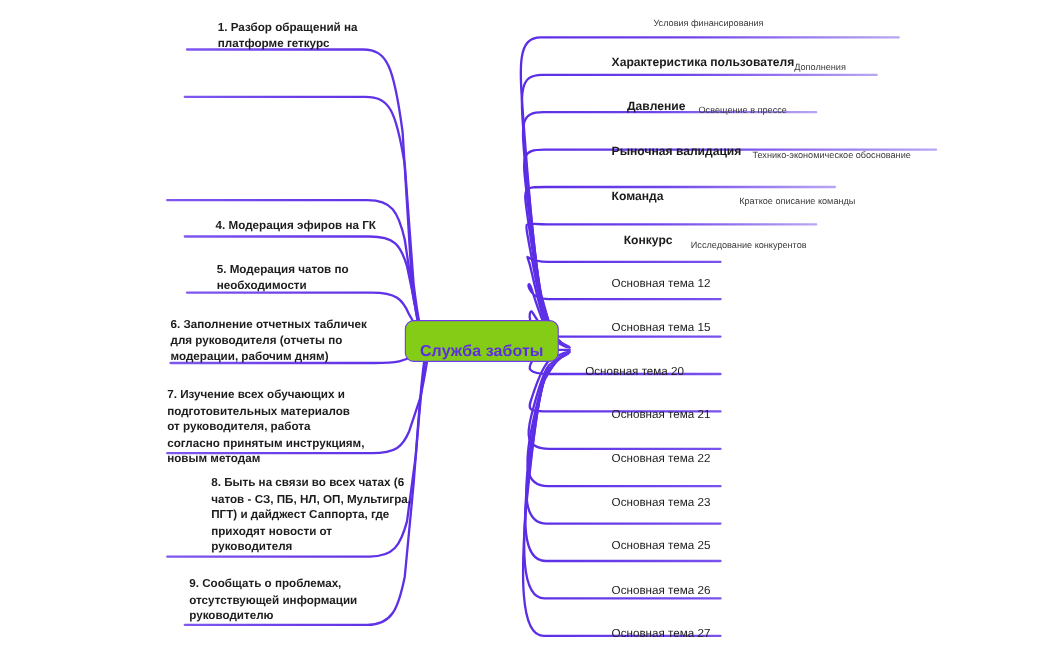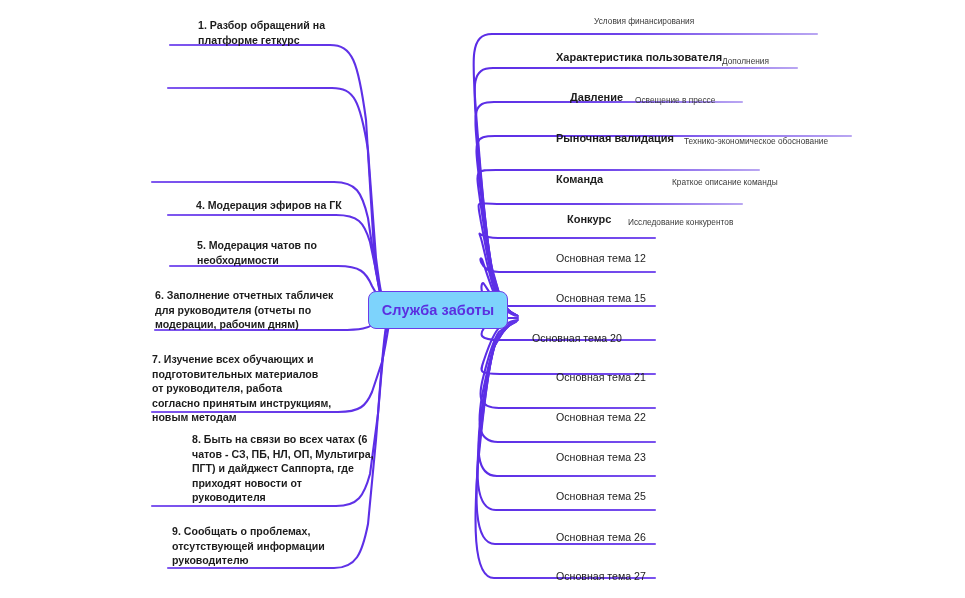--- a/index.html
+++ b/index.html
@@ -18,24 +18,24 @@
     position: absolute; left: 0; top: 0;
     width: 965px; height: 598px;
     pointer-events: none;
   }
 
   
   .central-node {
     position: absolute;
     left: 368px; top: 291px;
     width: 140px; height: 38px;
-    background: #7dd3fc;
+    background: #84cc16;
     border: 1.6px solid #6b3ce8;
     border-radius: 8px;
-    display: flex; align-items: center; justify-content: center;
+    display: flex; align-items: flex-end; justify-content: center;
     z-index: 20;
   }
   .central-node .label {
     font-size: 14.5px;
     font-weight: bold;
     color: #5b2fe0;
     letter-spacing: 0.1px;
     white-space: nowrap;
   }
 

